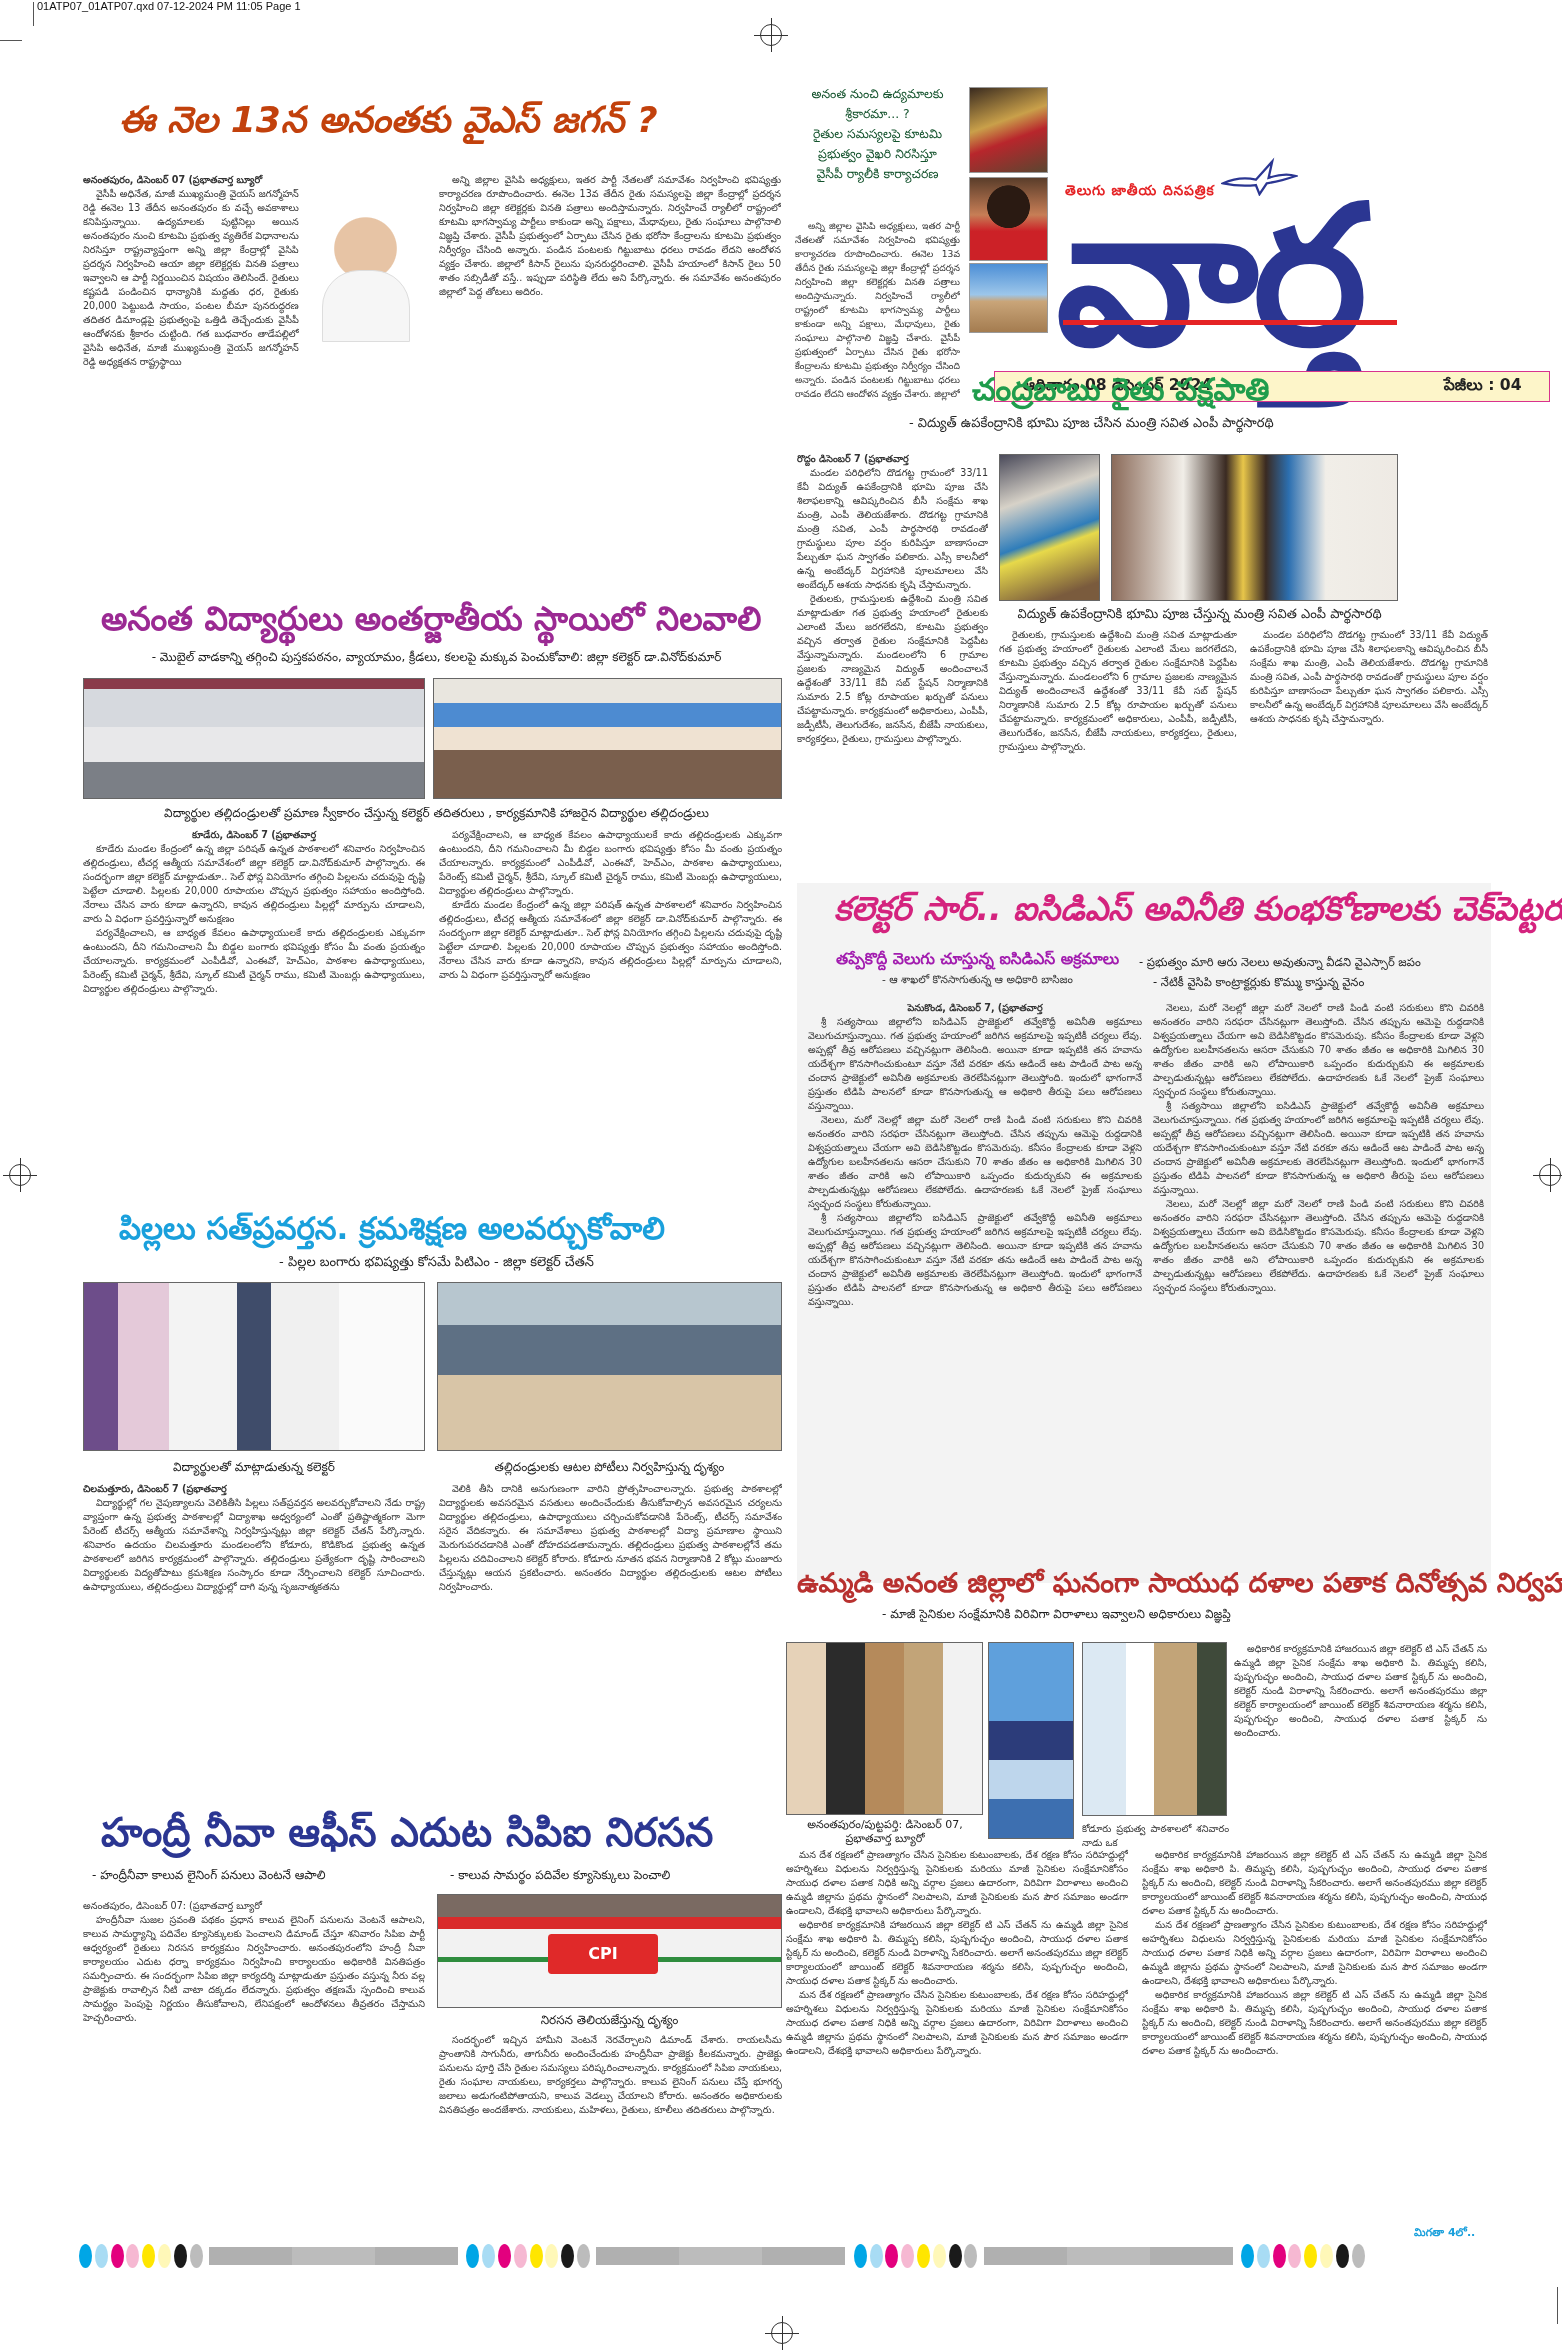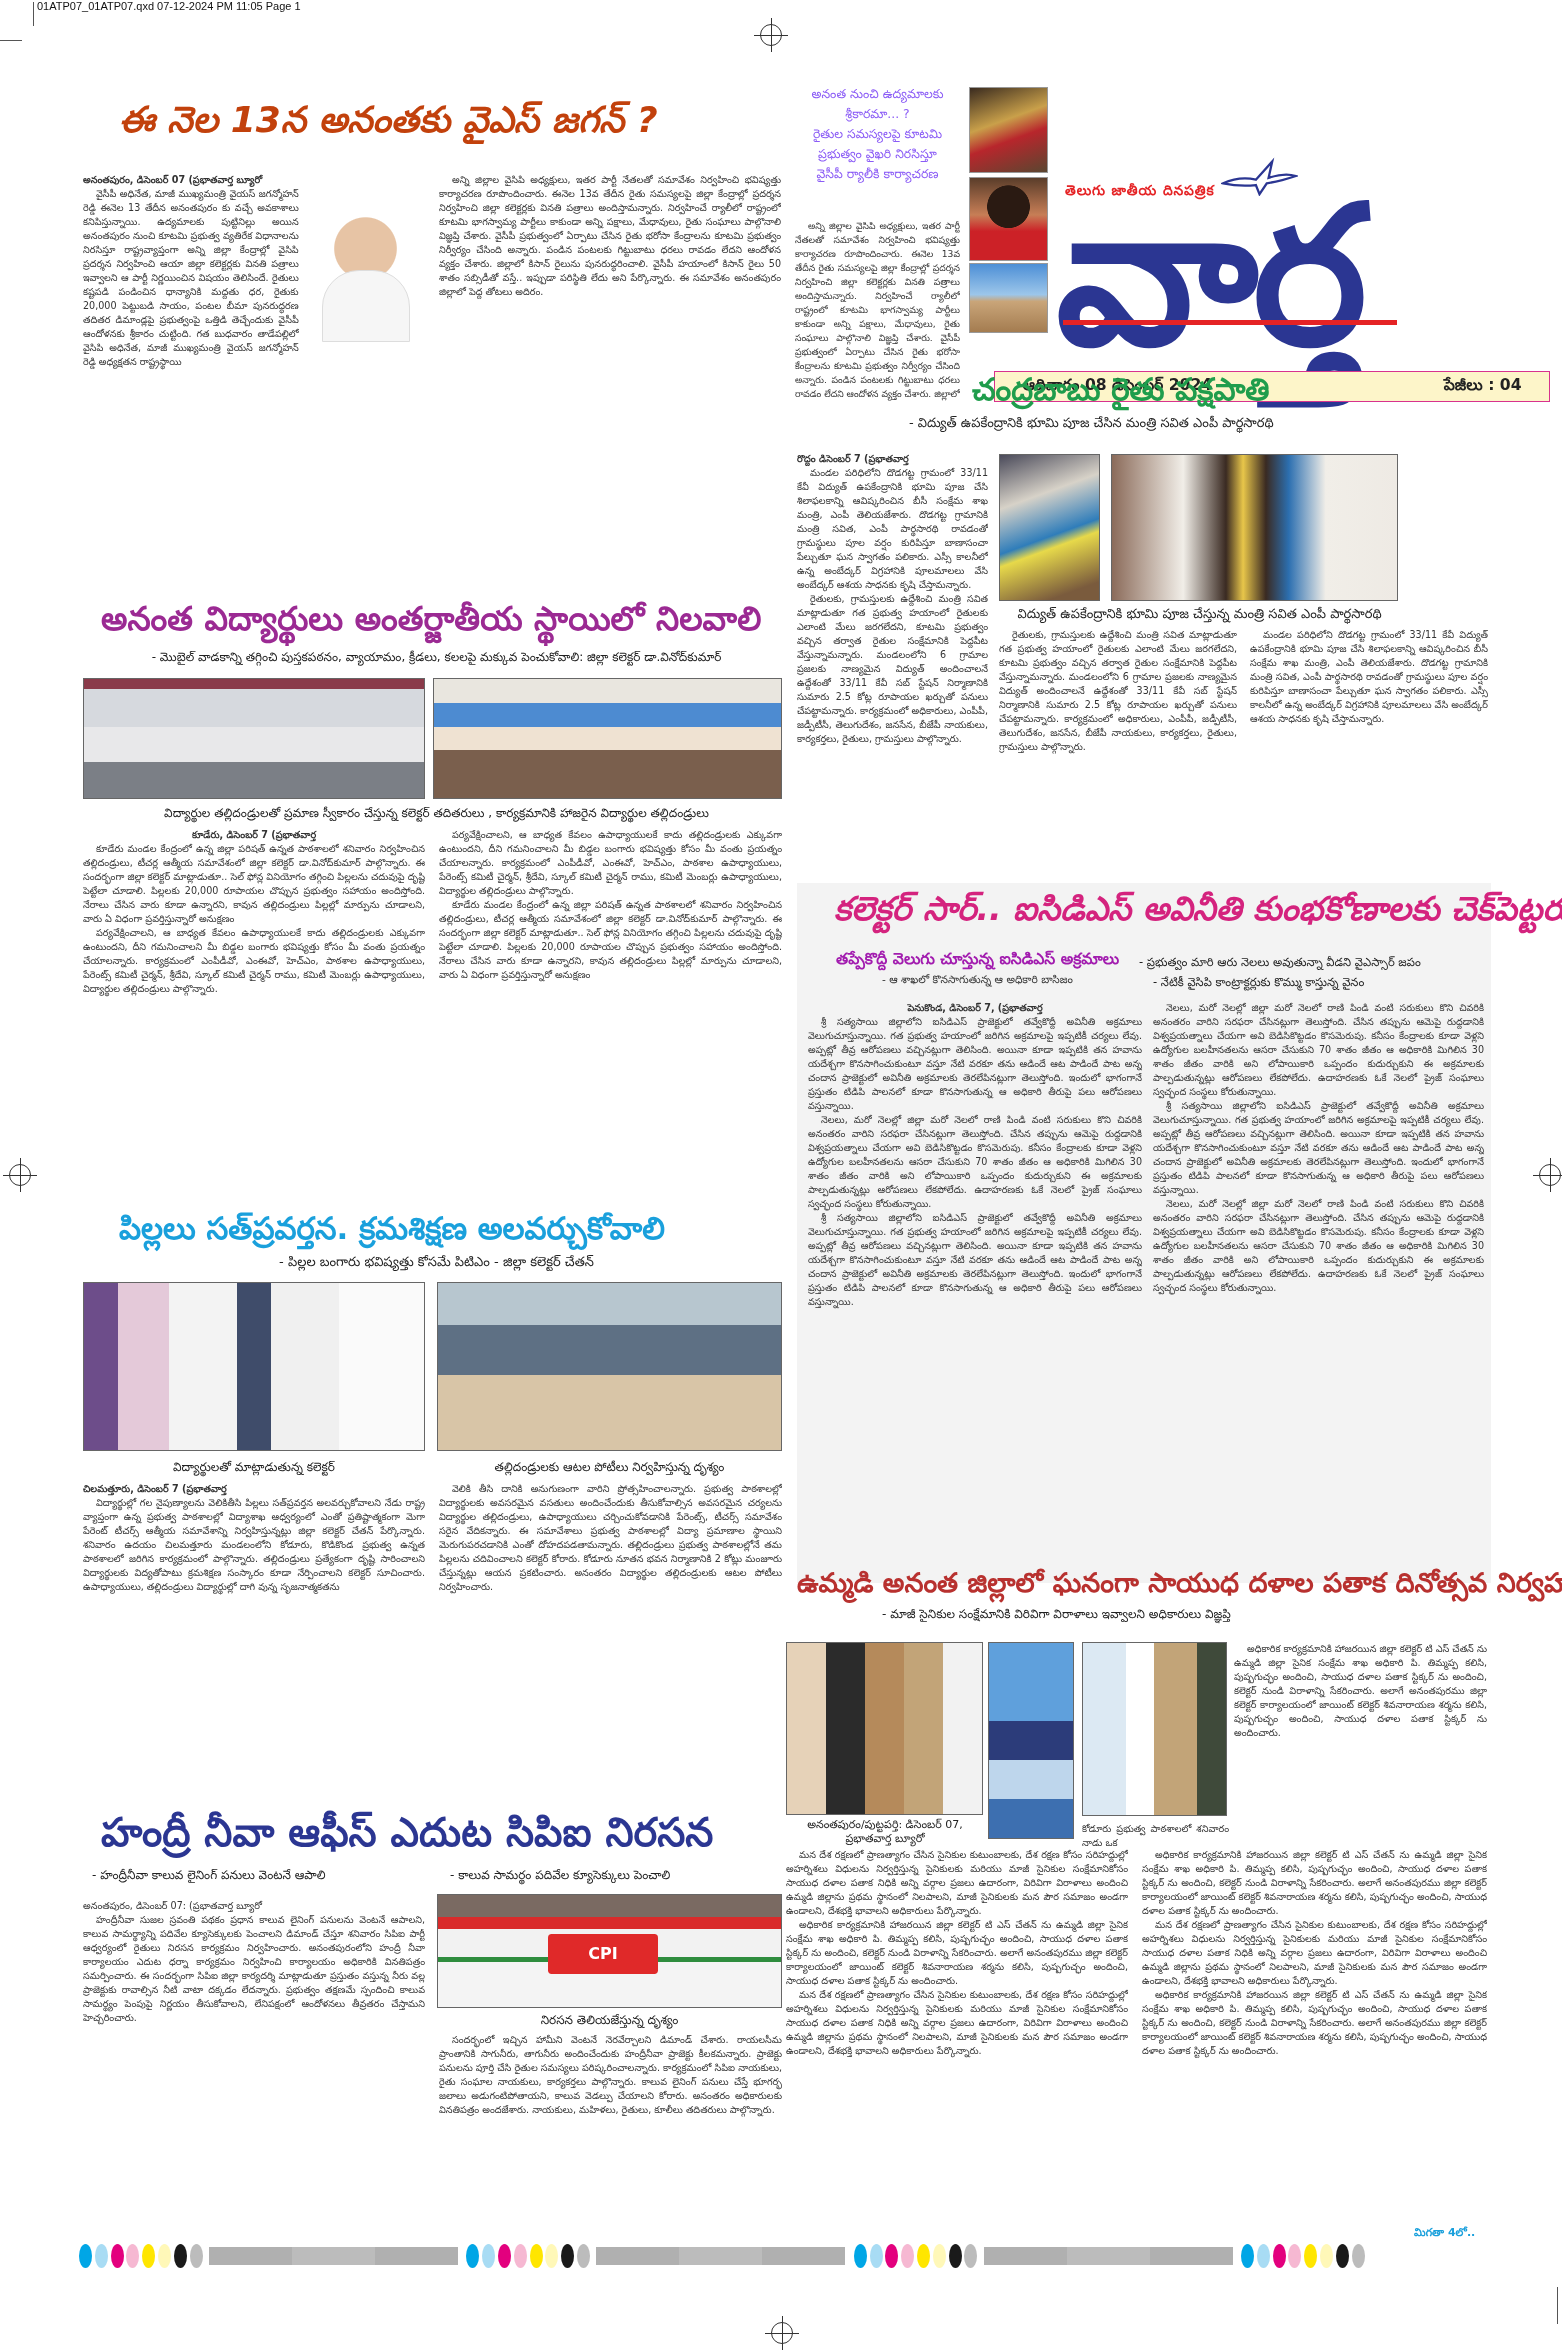--- a/index.html
+++ b/index.html
@@ -45,21 +45,21 @@
     <div style="float:right;width:119px;height:154px;margin:0 0 5.5px 7.3px;background:radial-gradient(circle at 50% 40%, #e7c4a5 0 28%, #fff 29%);border:none;">
       <div style="margin:83px auto 0;width:88px;height:72px;background:#f6f6f6;border-radius:37px 37px 0 0;border:0.9px solid #ddd;"></div>
     </div>
     <p>వైసీపీ అధినేత, మాజీ ముఖ్యమంత్రి వైయస్ జగన్మోహన్ రెడ్డి ఈనెల 13 తేదీన అనంతపురం కు వచ్చే అవకాశాలు కనిపిస్తున్నాయి. ఉద్యమాలకు పుట్టినిల్లు అయిన అనంతపురం నుంచి కూటమి ప్రభుత్వ వ్యతిరేక విధానాలను నిరసిస్తూ రాష్ట్రవ్యాప్తంగా అన్ని జిల్లా కేంద్రాల్లో వైసిపి ప్రదర్శన నిర్వహించి ఆయా జిల్లా కలెక్టర్లకు వినతి పత్రాలు ఇవ్వాలని ఆ పార్టీ నిర్ణయించిన విషయం తెలిసిందే. రైతులు కష్టపడి పండించిన ధాన్యానికి మద్దతు ధర, రైతుకు 20,000 పెట్టుబడి సాయం, పంటల బీమా పునరుద్ధరణ తదితర డిమాండ్లపై ప్రభుత్వంపై ఒత్తిడి తెచ్చేందుకు వైసీపీ ఆందోళనకు శ్రీకారం చుట్టింది. గత బుధవారం తాడేపల్లిలో వైసిపి అధినేత, మాజీ ముఖ్యమంత్రి వైయస్ జగన్మోహన్ రెడ్డి అధ్యక్షతన రాష్ట్రస్థాయి</p>
   </div>
   <div class="col-text" style="position:absolute;left:356px;top:0;width:342px;height:386px;">
     <p>అన్ని జిల్లాల వైసిపి అధ్యక్షులు, ఇతర పార్టీ నేతలతో సమావేశం నిర్వహించి భవిష్యత్తు కార్యాచరణ రూపొందించారు. ఈనెల 13వ తేదీన రైతు సమస్యలపై జిల్లా కేంద్రాల్లో ప్రదర్శన నిర్వహించి జిల్లా కలెక్టర్లకు వినతి పత్రాలు అందిస్తామన్నారు. నిర్వహించే ర్యాలీలో రాష్ట్రంలో కూటమి భాగస్వామ్య పార్టీలు కాకుండా అన్ని పక్షాలు, మేధావులు, రైతు సంఘాలు పాల్గొనాలి విజ్ఞప్తి చేశారు. వైసీపీ ప్రభుత్వంలో ఏర్పాటు చేసిన రైతు భరోసా కేంద్రాలను కూటమి ప్రభుత్వం నిర్వీర్యం చేసింది అన్నారు. పండిన పంటలకు గిట్టుబాటు ధరలు రావడం లేదని ఆందోళన వ్యక్తం చేశారు. జిల్లాలో కిసాన్ రైలును పునరుద్ధరించాలి. వైసీపీ హయాంలో కిసాన్ రైలు 50 శాతం సబ్సిడీతో వస్తే.. ఇప్పుడా పరిస్థితి లేదు అని పేర్కొన్నారు. ఈ సమావేశం అనంతపురం జిల్లాలో పెద్ద తోటలు అదిరం.</p>
   </div>
 </div>
 
-<div class="abs" style="left:795px;top:84px;width:165px;text-align:center;font-size:12.4px;line-height:20px;color:#8b5cf6;">
+<div class="abs" style="left:795px;top:84px;width:165px;text-align:center;font-size:12.4px;line-height:20px;color:#14532d;">
   <div>అనంత నుంచి ఉద్యమాలకు</div>
   <div>శ్రీకారమా... ?</div>
   <div>రైతుల సమస్యలపై కూటమి</div>
   <div>ప్రభుత్వం వైఖరి నిరసిస్తూ</div>
   <div>వైసీపీ ర్యాలీకి కార్యాచరణ</div>
 </div>
 
 <div class="abs col-text" style="left:795px;top:219px;width:165px;height:184px;font-size:9.2px;">
   <p>అన్ని జిల్లాల వైసిపి అధ్యక్షులు, ఇతర పార్టీ నేతలతో సమావేశం నిర్వహించి భవిష్యత్తు కార్యాచరణ రూపొందించారు. ఈనెల 13వ తేదీన రైతు సమస్యలపై జిల్లా కేంద్రాల్లో ప్రదర్శన నిర్వహించి జిల్లా కలెక్టర్లకు వినతి పత్రాలు అందిస్తామన్నారు. నిర్వహించే ర్యాలీలో రాష్ట్రంలో కూటమి భాగస్వామ్య పార్టీలు కాకుండా అన్ని పక్షాలు, మేధావులు, రైతు సంఘాలు పాల్గొనాలి విజ్ఞప్తి చేశారు. వైసీపీ ప్రభుత్వంలో ఏర్పాటు చేసిన రైతు భరోసా కేంద్రాలను కూటమి ప్రభుత్వం నిర్వీర్యం చేసింది అన్నారు. పండిన పంటలకు గిట్టుబాటు ధరలు రావడం లేదని ఆందోళన వ్యక్తం చేశారు. జిల్లాలో కిసాన్ రైలును పునరుద్ధరించాలి. వైసీపీ హయాంలో కిసాన్ రైలు 50 శాతం సబ్సిడీతో వస్తే.. ఇప్పుడా పరిస్థితి లేదు అని పేర్కొన్నారు. ఈ సమావేశం అనంతపురం జిల్లాలో పెద్ద తోటలు అదిరం.</p>
 </div>

